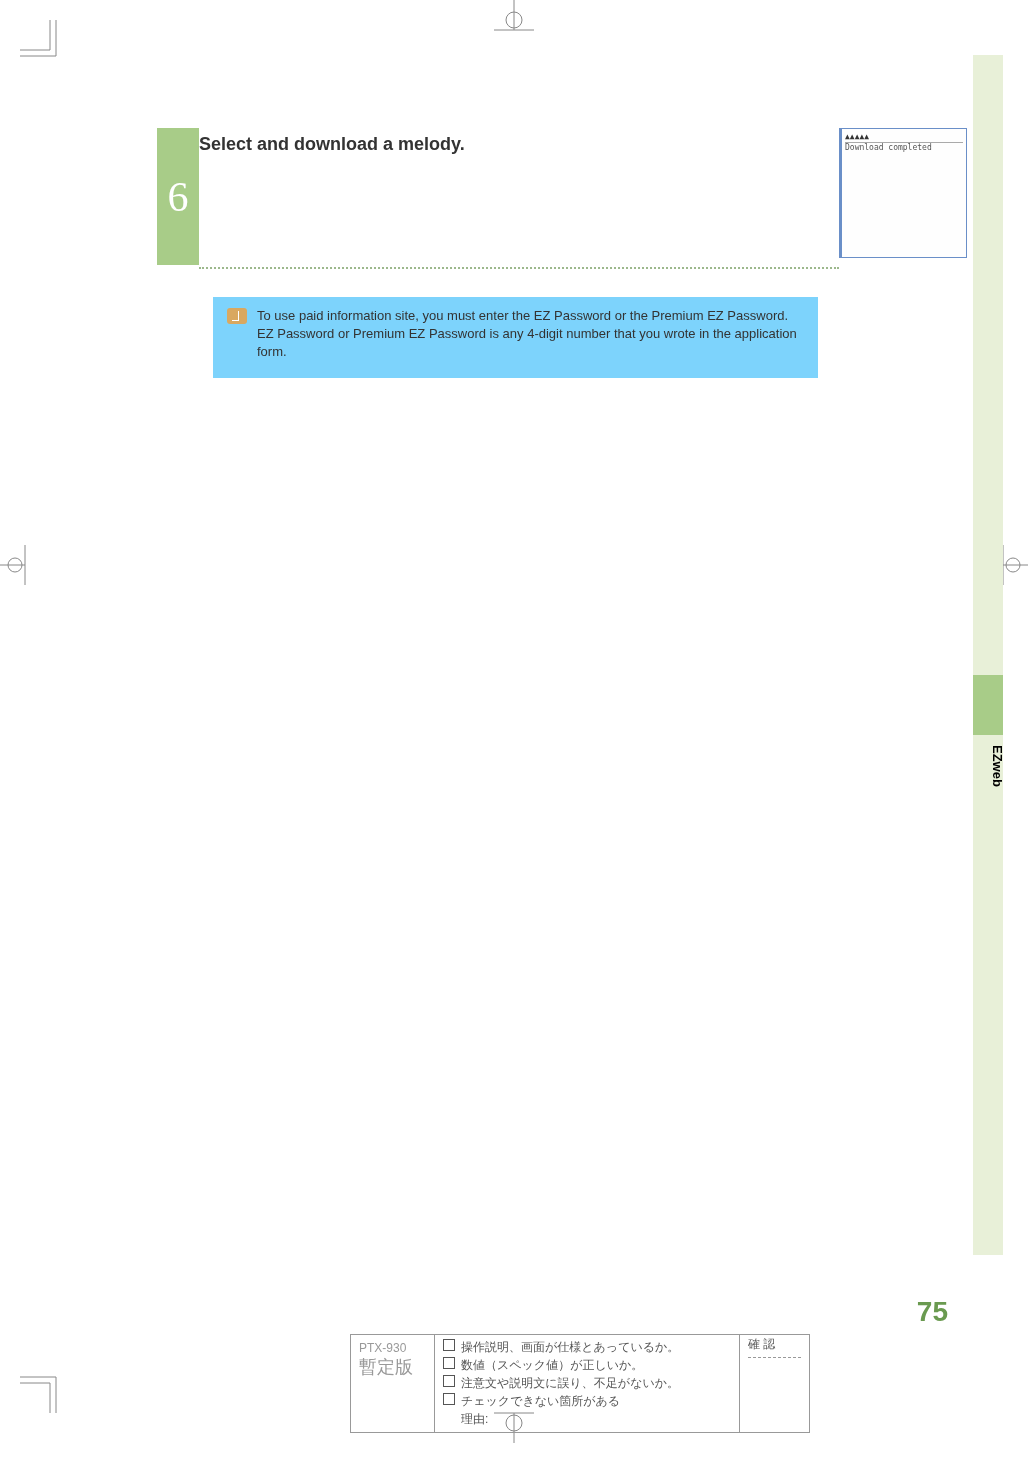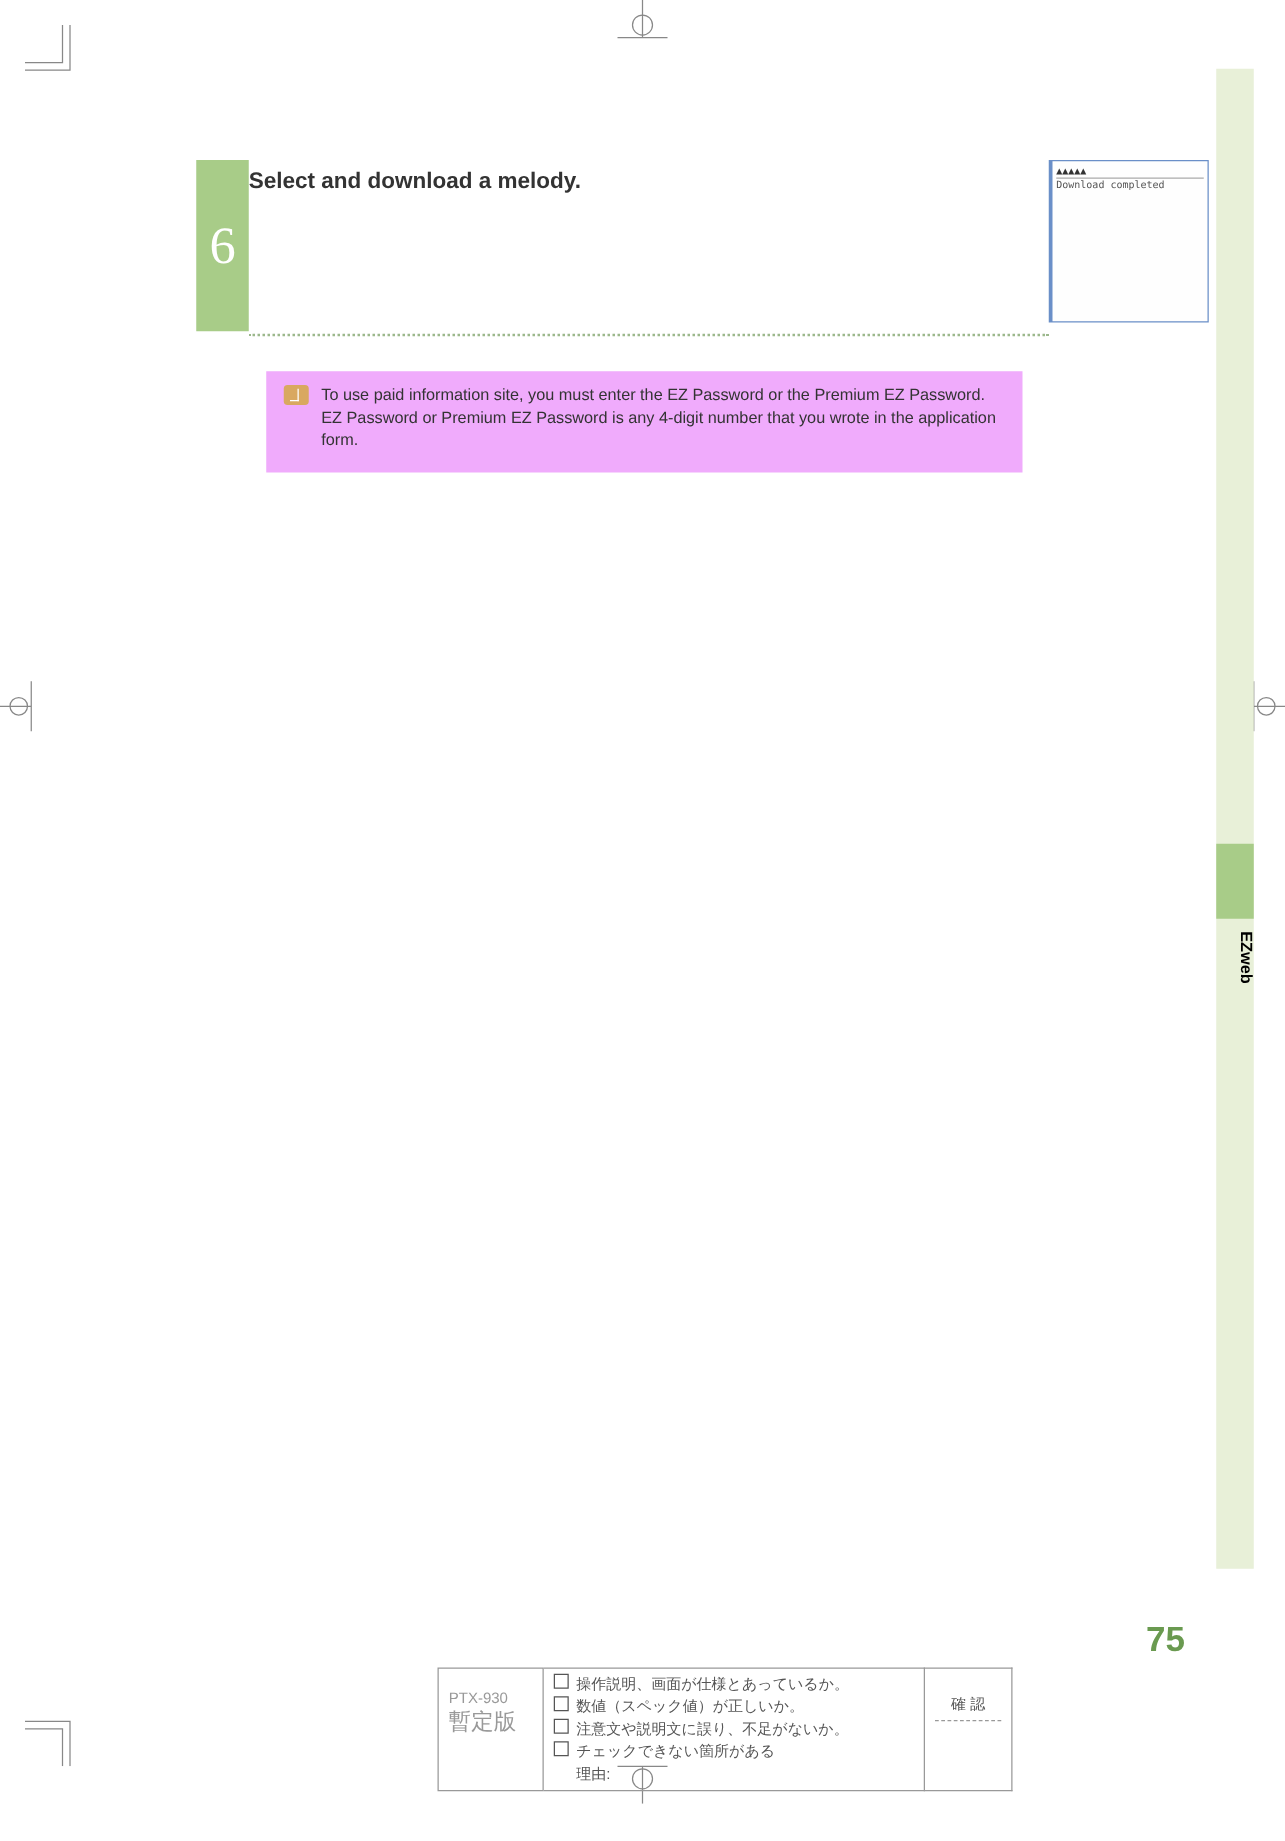--- a/index.html
+++ b/index.html
@@ -123,21 +123,21 @@
       border-top: 2px dotted #9cb88c;
       margin-top: 2px;
       width: 640px;
       margin-left: 42px;
     }
     
     .note-box {
       margin-top: 28px;
       margin-left: 56px;
       width: 605px;
-      background: #f0abfc;
+      background: #7dd3fc;
       padding: 10px 14px;
     }
     
     .note-item {
       display: flex;
       align-items: flex-start;
       margin-bottom: 6px;
     }
     
     .note-icon {
@@ -181,21 +181,21 @@
     .check-box-area {
       position: absolute;
       bottom: 40px;
       left: 350px;
       width: 500px;
       display: flex;
     }
     
     .check-left {
       border: 1px solid #999;
-      padding: 16px 8px;
+      padding: 6px 8px;
       color: #999;
       font-size: 14px;
       width: 85px;
     }
     .check-left-model { font-size: 12px; }
     .check-left-version { font-size: 18px; }
     
     .check-middle {
       border: 1px solid #999;
       border-left: none;
@@ -213,25 +213,25 @@
       width: 12px;
       height: 12px;
       border: 1.5px solid #555;
       margin-right: 6px;
       flex-shrink: 0;
     }
     
     .check-right {
       border: 1px solid #999;
       border-left: none;
-      padding: 20px 8px;
+      padding: 1px 8px;
       color: #555;
       font-size: 12px;
       width: 70px;
-      text-align: center;
+      text-align: left;
     }
     .check-right-divider {
       border-top: 1px dashed #999;
       margin-top: 4px;
     }
   </style>
 </head>
 <body>
 
 <svg class="crop-mark crop-tl" width="40" height="40">

